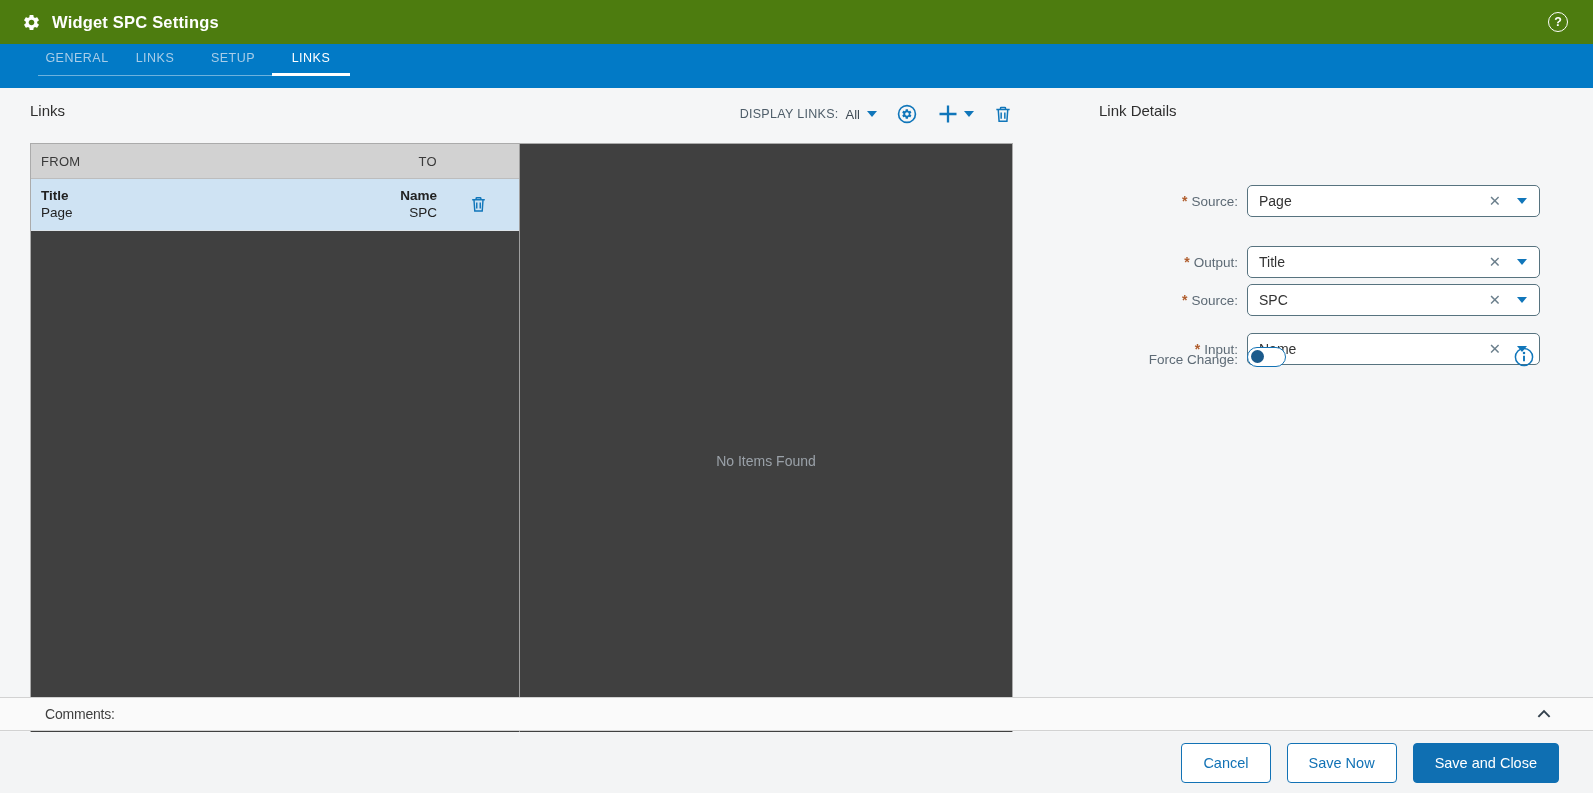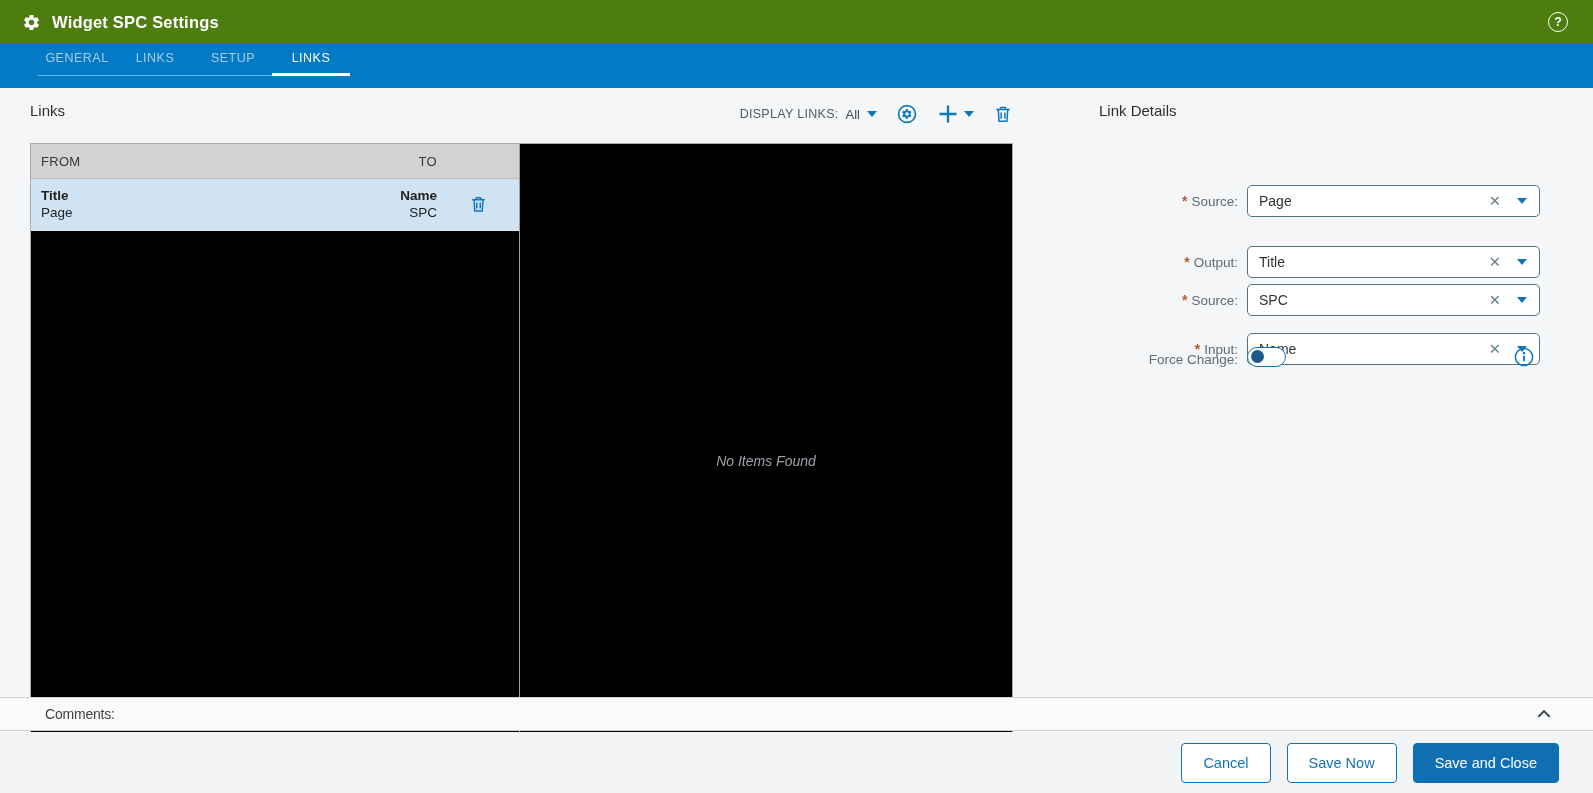--- a/index.html
+++ b/index.html
@@ -56,21 +56,21 @@
   .caret-down {
     width:0; height:0; border-left:5px solid transparent; border-right:5px solid transparent;
     border-top:6px solid #1076ba; display:inline-block;
   }
   .tool-icon { color:#1076ba; cursor:pointer; display:flex; align-items:center; }
   .add-group { display:flex; align-items:center; gap:5px; cursor:pointer; }
 
   
   .link-table {
     position:absolute; left:30px; top:55px; width:983px; height:636px;
-    border:1px solid #ababab; background:#000000; display:flex;
+    border:1px solid #ababab; background:#404040; display:flex;
   }
   .pane-left { width:489px; border-right:1px solid #9f9f9f; display:flex; flex-direction:column; }
   .pane-right { flex:1; display:flex; flex-direction:column; }
   .thead {
     height:35px; background:#d2d2d2; border-bottom:1px solid #bdbdbd;
     display:flex; align-items:center; font-size:13px; color:#3a3a3a; flex:none; letter-spacing:.3px;
   }
   .th-from { flex:1; padding-left:10px; }
   .th-to { width:112px; text-align:right; }
   .th-actions { width:82px; }
@@ -80,21 +80,21 @@
     height:52px; background:#cfe3f3; border-bottom:1px solid #dde4ea;
     display:flex; align-items:center; cursor:pointer; flex:none;
   }
   .cell-from { flex:1; padding-left:10px; line-height:16.5px; font-size:13.5px; color:#222; }
   .cell-to { width:112px; text-align:right; line-height:16.5px; font-size:13.5px; color:#222; }
   .primary { font-weight:700; }
   .cell-actions { width:82px; display:flex; justify-content:center; }
   .row-trash { width:19px; height:19px; color:#1076ba; cursor:pointer; }
 
   .pane-body { flex:1; display:flex; align-items:center; justify-content:center; }
-  .empty-text { font-style:italic; color:#9aa1a8; font-size:14px; }
+  .empty-text { color:#9aa1a8; font-size:14px; }
 
   
   .f-row { position:absolute; left:1053px; width:487px; height:32px; display:flex; align-items:center;margin-top:40px; }
   .f-label-wrap {
     width:194px; text-align:right; padding-right:9px;
     font-size:13.5px; color:#5d6a75; white-space:nowrap;
   }
   .req { color:#b05e2e; font-size:14px; margin-right:4px; font-weight:700; }
   .f-box {
     flex:1; height:32px; background:#fff; border:1px solid #57737f; border-radius:5px;

